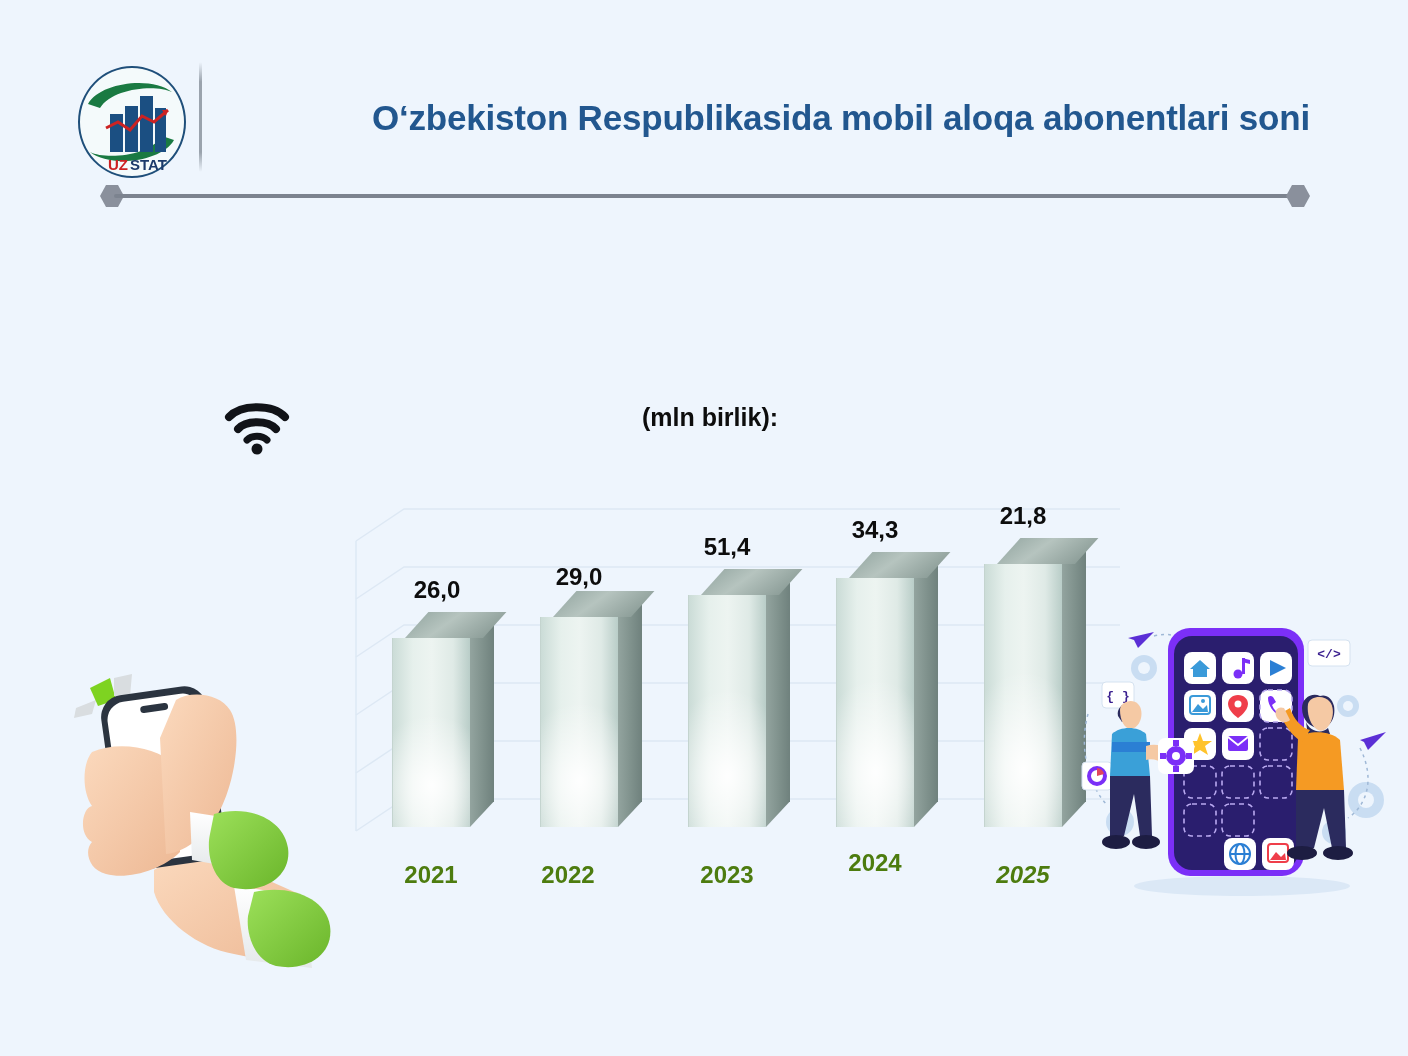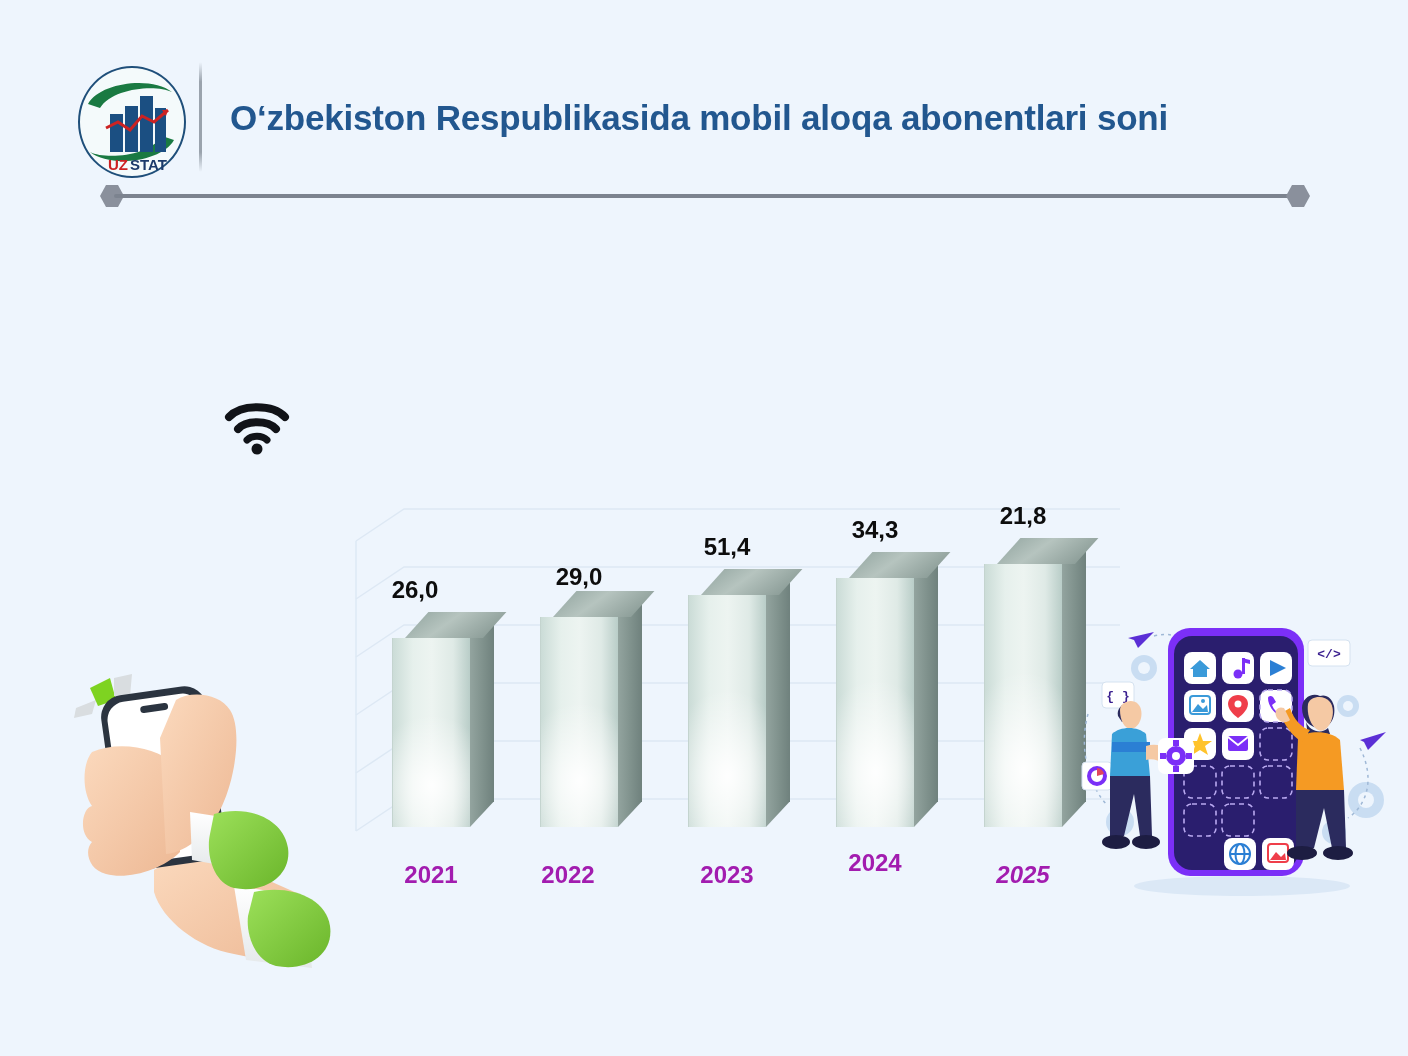--- a/index.html
+++ b/index.html
@@ -23,21 +23,21 @@
   }
   #logo-svg { position: absolute; left: 0; top: 0; }
   #header-divider-v {
     position: absolute; left: 199px; top: 62px;
     width: 3px; height: 110px;
     background: linear-gradient(to bottom, #eef5fd, #9aa3ad 18%, #9aa3ad 82%, #eef5fd);
     border-radius: 2px;
   }
   #title {
     position: absolute; left: 230px; top: 96px; width: 1080px;
-    text-align: left;
+    text-align: right;
     color: #22578f;
     font-size: 35px;
     font-weight: 700;
     line-height: 1.28;
     letter-spacing: -0.2px;
   }
 
   
   #rule-wrap { position: absolute; left: 100px; top: 185px; width: 1210px; height: 22px; }
   #rule-line {
@@ -99,21 +99,21 @@
     background: linear-gradient(to right, #93a49f 0%, #7f918c 55%, #6f817d 100%);
     transform: skewY(-47deg);
     transform-origin: top left;
   }
   .bar-value {
     position: absolute; width: 120px; text-align: center;
     font-size: 24px; font-weight: 700; color: #0d0d0d;
   }
   .bar-year {
     position: absolute; width: 120px; text-align: center;
-    font-size: 24px; font-weight: 700; color: #a21caf;
+    font-size: 24px; font-weight: 700; color: #4d7c0f;
   }
 
   
   #hand-illo { position: absolute; left: 58px; top: 648px; width: 300px; height: 326px; }
 
   
   #app-illo { position: absolute; left: 1076px; top: 610px; width: 332px; height: 310px; }
 </style>
 </head>
 <body>
@@ -158,20 +158,21 @@
 
 
   <svg id="wifi-icon" viewBox="0 0 66 62">
     <path d="M5 21 C17 8, 49 8, 61 21" fill="none" stroke="#111318" stroke-width="8" stroke-linecap="round"></path>
     <path d="M14 33 C22 24, 44 24, 52 33" fill="none" stroke="#111318" stroke-width="8" stroke-linecap="round"></path>
     <path d="M23 44 C28 39, 38 39, 43 44" fill="none" stroke="#111318" stroke-width="7" stroke-linecap="round"></path>
     <circle cx="33" cy="53" r="5.5" fill="#111318"></circle>
   </svg>
 
   <div id="chart-subtitle">
+    <div>(mln birlik):</div>
   </div>
 
   <div id="chart">
     <svg id="chart-grid" viewBox="0 0 790 345" preserveAspectRatio="none">
       <g stroke="#dde8f4" stroke-width="1.5" fill="none">
         <path d="M26 46 L74 14 L790 14"></path>
         <path d="M26 104 L74 72 L790 72"></path>
         <path d="M26 162 L74 130 L790 130"></path>
         <path d="M26 220 L74 188 L790 188"></path>
         <path d="M26 278 L74 246 L790 246"></path>
@@ -209,21 +210,21 @@
           </div>
         </div>
         <div class="bar-group" style="left: 654px; width: 102px; height: 263px;">
           <div class="bar3d" style="width: 102px; height: 263px;">
             <div class="bar-side" style="left: 78px; bottom: 0px; height: 263px; top: auto;"></div>
             <div class="bar-front" style="height: 263px;"></div>
             <div class="bar-top" style="bottom: 263px; left: 13.2px;"></div>
           </div>
         </div>
       </div>
-  <div class="bar-value" style="left: 25px; bottom: 291px;">26,0</div>
+  <div class="bar-value" style="left: 47px; bottom: 291px;">26,0</div>
       <div class="bar-year" style="left: 41px; bottom: 6px;">2021</div>
       <div class="bar-value" style="left: 189px; bottom: 304px;">29,0</div>
       <div class="bar-year" style="left: 178px; bottom: 6px;">2022</div>
       <div class="bar-value" style="left: 337px; bottom: 334px;">51,4</div>
       <div class="bar-year" style="left: 337px; bottom: 6px;">2023</div>
       <div class="bar-value" style="left: 485px; bottom: 351px;">34,3</div>
       <div class="bar-year" style="left: 485px; bottom: 18px;">2024</div>
       <div class="bar-value" style="left: 633px; bottom: 365px;">21,8</div>
       <div class="bar-year" style="left: 633px; bottom: 6px; font-style: italic;">2025</div>
     </div>

